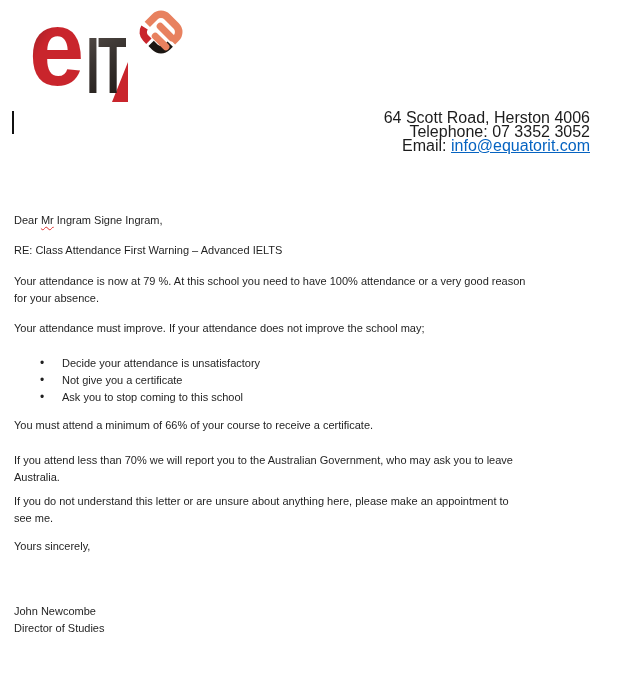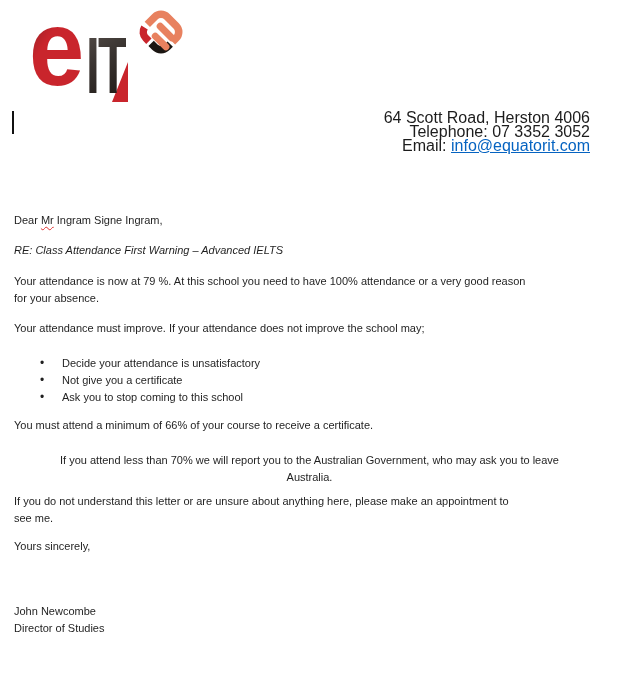--- a/index.html
+++ b/index.html
@@ -50,26 +50,26 @@
     color: var(--link-color, #0563c1);
     text-decoration: underline;
     cursor: pointer;
   }
 
   
   .body { position: absolute; top: 199px; left: 14px; right: 12px; font-size: 11px; line-height: 17px; }
   .body p { margin: 0; }
   .multi { white-space: pre-line; }
   .mt-sal  { margin-top: 13px !important; }
-  .mt-sub  { margin-top: 13px !important; font-style: italic; }
+  .mt-sub  { margin-top: 13px !important; }
   .mt-p1   { margin-top: 15px !important; }
   .mt-p2   { margin-top: 14px !important; }
   .mt-p3   { margin-top: 13px !important; }
   .mt-p4   { margin-top: 11px !important; }
-  .mt-p5   { margin-top: 18px !important; text-align: center; }
+  .mt-p5   { margin-top: 18px !important; }
   .mt-p6   { margin-top: 7px  !important; }
   .mt-close{ margin-top: 11px !important; }
   .mt-name { margin-top: 48px !important; }
 
   .misspell {
     text-decoration-line: underline;
     text-decoration-style: wavy;
     text-decoration-color: var(--squiggle-color, #e03131);
     text-decoration-thickness: 1px;
     text-underline-offset: 2px;

